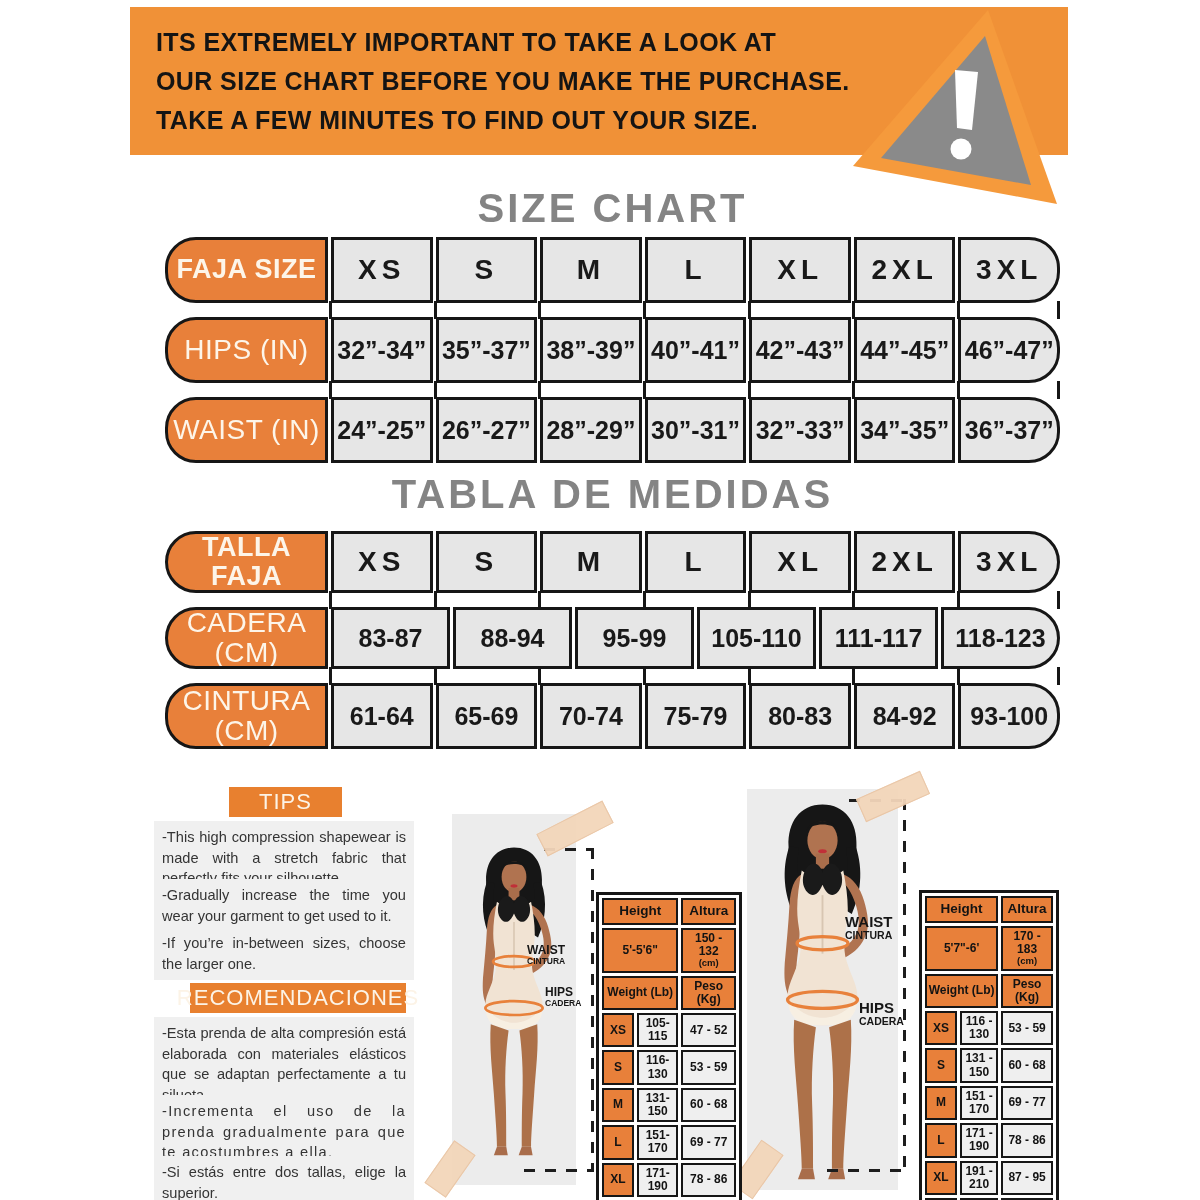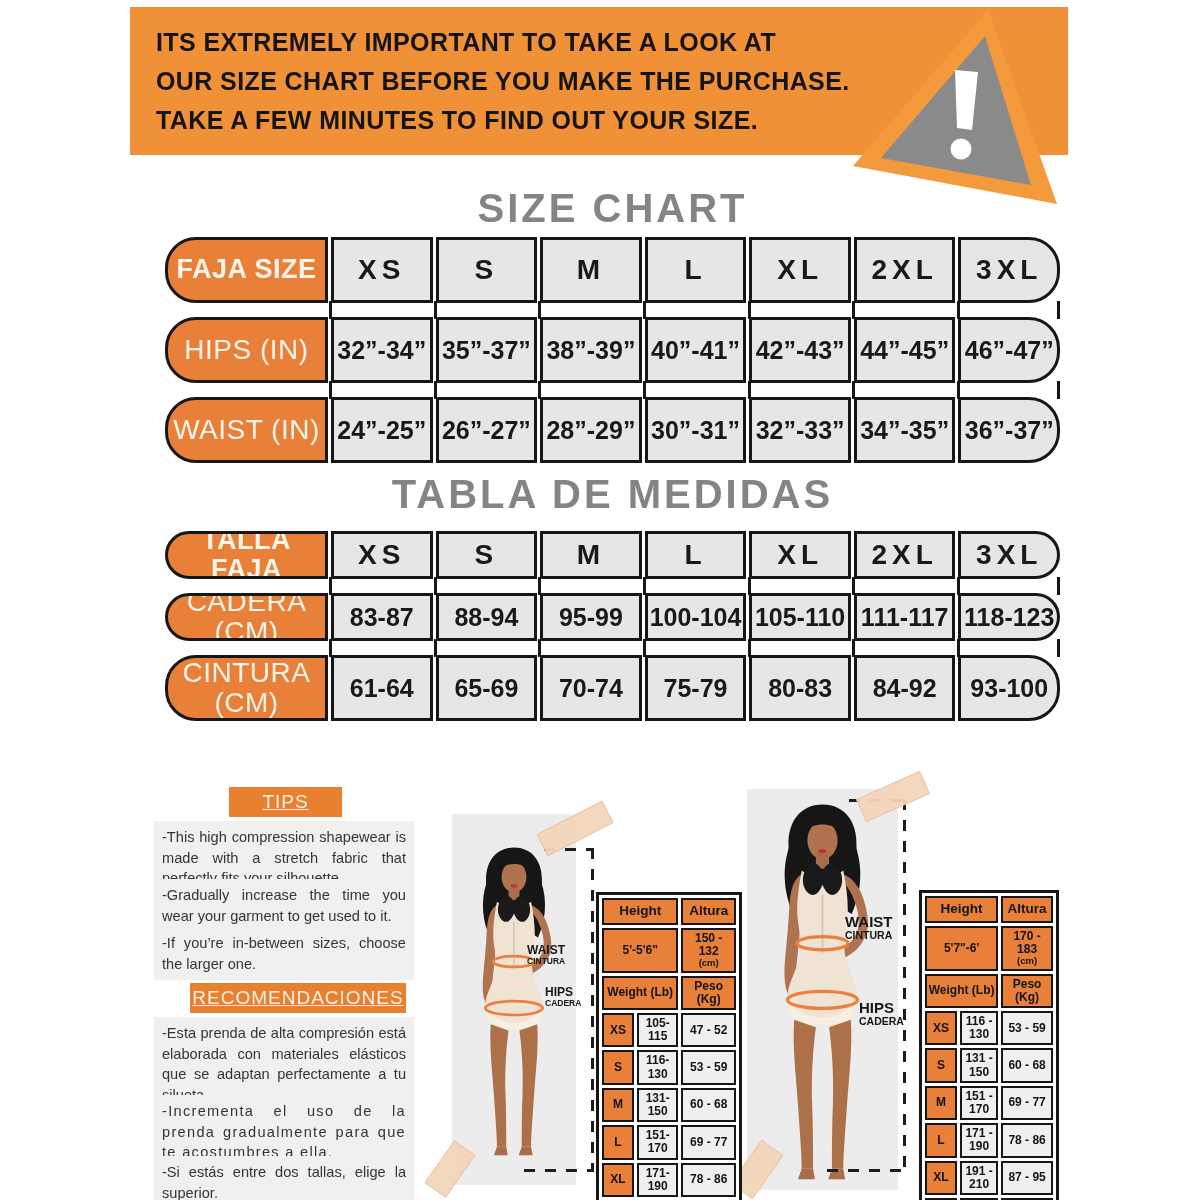--- a/index.html
+++ b/index.html
@@ -25,21 +25,21 @@
   .sec-title{position:absolute;left:165px;width:895px;text-align:center;
              font-size:40px;font-weight:bold;color:var(--titleGray);letter-spacing:3px;}
   #title-size{top:186px;}
   #title-tabla{top:472px;}
 
   
   .bigtable{position:absolute;left:165px;width:895px;}
   #table1{top:237px;}
   #table2{top:531px;}
   .brow{display:flex;gap:3px;height:66px;}
-  .brow.tallr{height:48px;}
+  .brow.tallr{height:62px;}
   .bcell{flex:1 1 0;border:3px solid #161616;background:var(--cellGray);box-sizing:border-box;
          display:flex;align-items:center;justify-content:center;
          font-size:25px;font-weight:bold;color:#191919;white-space:nowrap;overflow:hidden;}
   .bcell.label{flex:0 0 163px;background:var(--orangeCell);color:#FDF5E9;
                border-radius:31px 0 0 31px;flex-direction:column;line-height:1.08;
                font-weight:normal;font-size:28px;letter-spacing:.5px;}
   .bcell.label.lbold{font-weight:bold;font-size:27px;}
   .bcell:last-child{border-radius:0 31px 31px 0;}
   .hdr .bcell:not(.label){font-size:28px;letter-spacing:5px;}
   .label .l2:empty{display:none;}
@@ -49,21 +49,21 @@
   .conn i:nth-child(2){left:30.0%;}
   .conn i:nth-child(3){left:41.7%;}
   .conn i:nth-child(4){left:53.4%;}
   .conn i:nth-child(5){left:65.1%;}
   .conn i:nth-child(6){left:76.8%;}
   .conn i:nth-child(7){left:88.5%;}
   .conn i:nth-child(8){left:calc(100% - 3px);}
 
   
   .mini-header{position:absolute;background:#E8802F;color:#FCF3E6;display:flex;align-items:center;
-               justify-content:center;font-size:19px;letter-spacing:1px;font-weight:normal;text-decoration:underline;}
+               justify-content:center;font-size:22px;letter-spacing:1px;font-weight:normal;}
   #tips-h{left:229px;top:787px;width:113px;height:30px;}
   #rec-h{left:190px;top:983px;width:216px;height:30px;}
   .graybox{position:absolute;left:154px;width:260px;background:#F0F0F0;color:#343434;
            font-size:14.6px;line-height:1.42;padding:6px 8px;box-sizing:border-box;text-align:justify;}
   #tip1{top:821px;} #tip2{top:879px;} #tip3{top:927px;}
   #rec1{top:1017px;} #rec2{top:1095px;letter-spacing:1.3px;} #rec3{top:1156px;}
 
   
   .photo{position:absolute;background:#ECECEC;}
   #photoL{left:452px;top:814px;width:124px;height:371px;}
@@ -217,21 +217,20 @@
         <i></i>
       </div>
     <div class="brow tallr">
       <div class="bcell label">
         <span>CADERA</span>
         <span class="l2">(CM)</span>
       </div>
       <div class="bcell">83-87</div>
       <div class="bcell">88-94</div>
       <div class="bcell">95-99</div>
-      <div class="bcell">100-104</div>
       <div class="bcell">105-110</div>
       <div class="bcell">111-117</div>
       <div class="bcell">118-123</div>
     </div>
     <div class="conn">
         <i></i>
         <i></i>
         <i></i>
         <i></i>
         <i></i>

